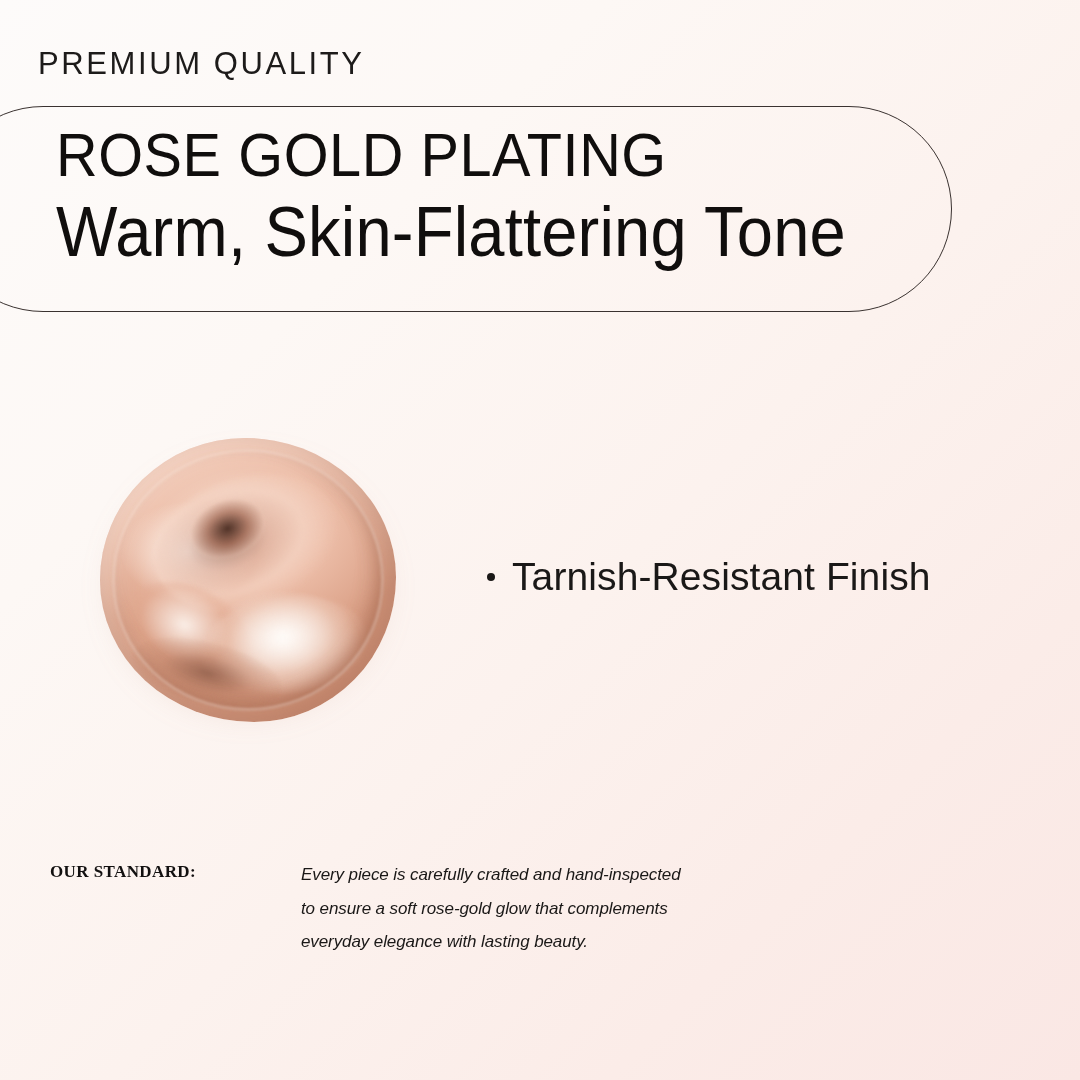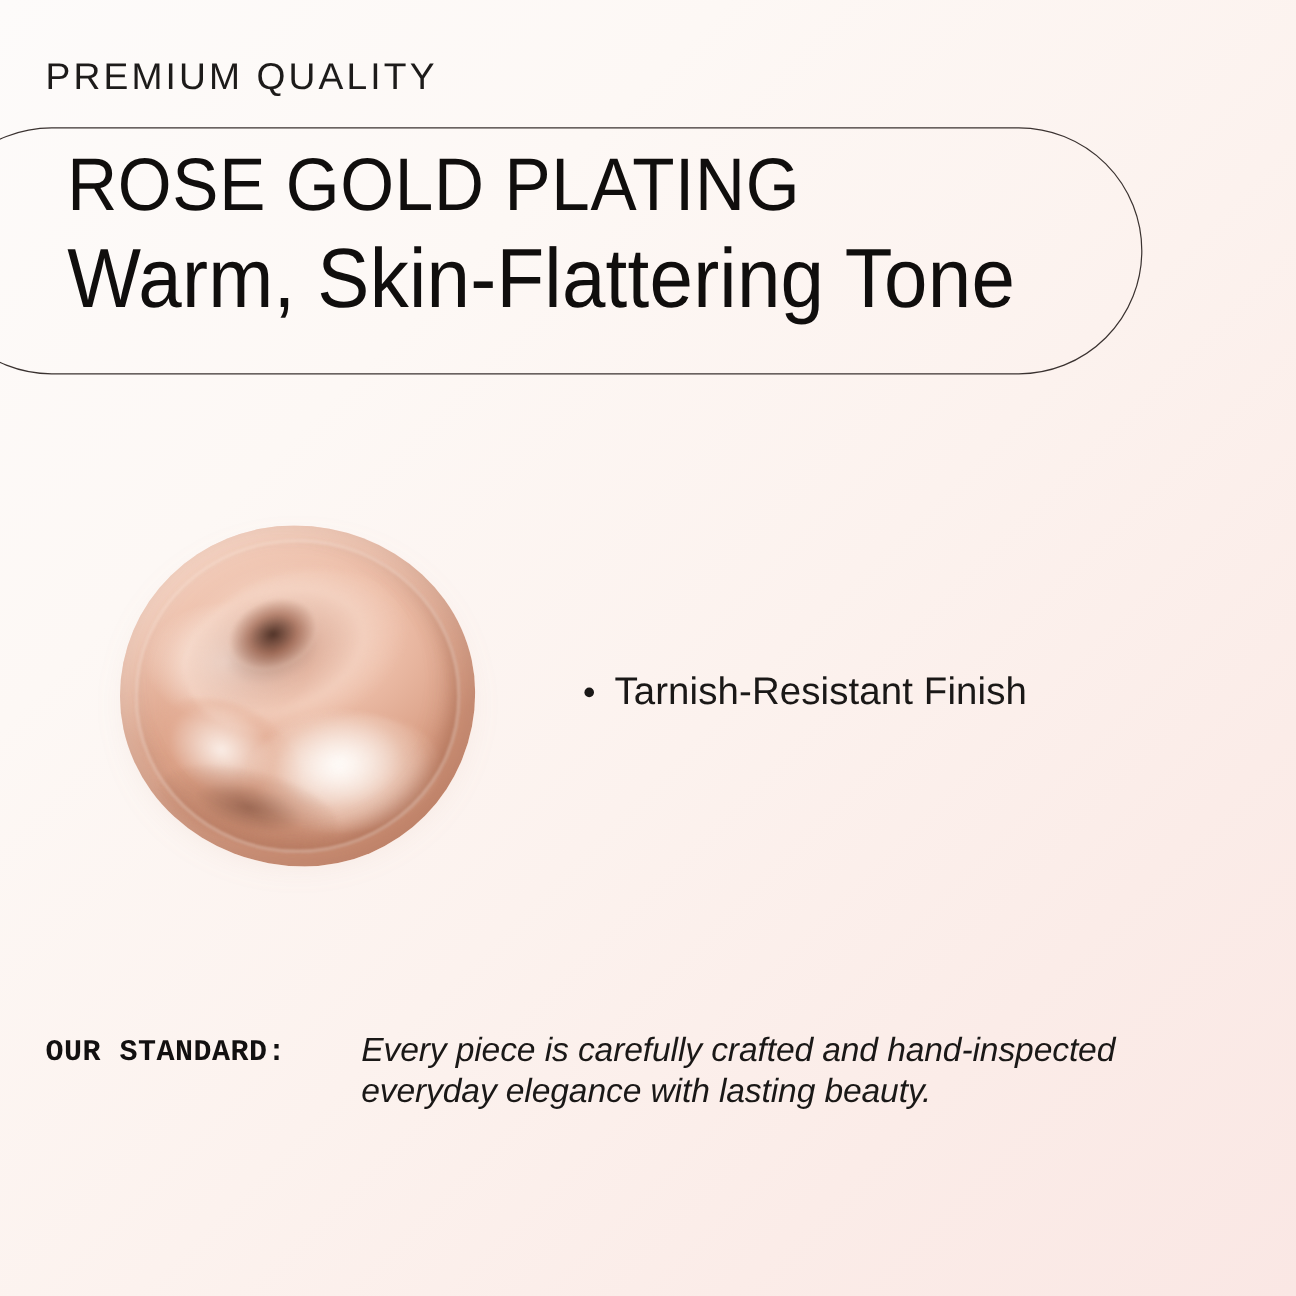--- a/index.html
+++ b/index.html
@@ -186,21 +186,21 @@
     left: 480px;
     top: 556px;
     margin: 0;
     padding: 0;
     list-style: none;
   }
   .bullets li {
     position: relative;
     padding-left: 32px;
     font-family: "Liberation Sans", sans-serif;
-    font-size: 32px;
+    font-size: 39px;
     font-weight: 400;
     line-height: 41px;
     color: #1a1817;
     letter-spacing: 0.1px;
     white-space: nowrap;
   }
   .bullets li::before {
     content: "";
     position: absolute;
     left: 7px;
@@ -213,36 +213,36 @@
 
   
   .standard {
     position: absolute;
     left: 38px;
     top: 858px;
     width: 1000px;
   }
   .standard-label {
     position: absolute;
-    left: 0;
+    left: 12px;
     top: 4px;
-    font-family: Liberation Mono, monospace;
-    font-size: 25px;
+    font-family: Liberation Serif, serif;
+    font-size: 17px;
     font-weight: 700;
     letter-spacing: 0.4px;
     color: #121010;
     white-space: nowrap;
   }
   .standard-body {
     margin: 0;
     padding: 0;
     padding-left: 263px;
     font-family: "Liberation Sans", sans-serif;
     font-style: italic;
-    font-size: 28px;
+    font-size: 17px;
     line-height: 33.5px;
     color: #1a1817;
     letter-spacing: -0.1px;
   }
   .standard-body span {
     display: block;
     white-space: nowrap;
   }
 </style>
 </head>
@@ -272,17 +272,18 @@
   </div>
 
   <ul class="bullets">
     <li><span>Tarnish-Resistant Finish</span></li>
   </ul>
 
   <div class="standard">
     <div class="standard-label">OUR STANDARD:</div>
     <p class="standard-body">
       <span>Every piece is carefully crafted and hand-inspected</span>
+      <span>to ensure a soft rose-gold glow that complements</span>
       <span>everyday elegance with lasting beauty.</span>
     </p>
   </div>
 
 </div>
 
 </body></html>

